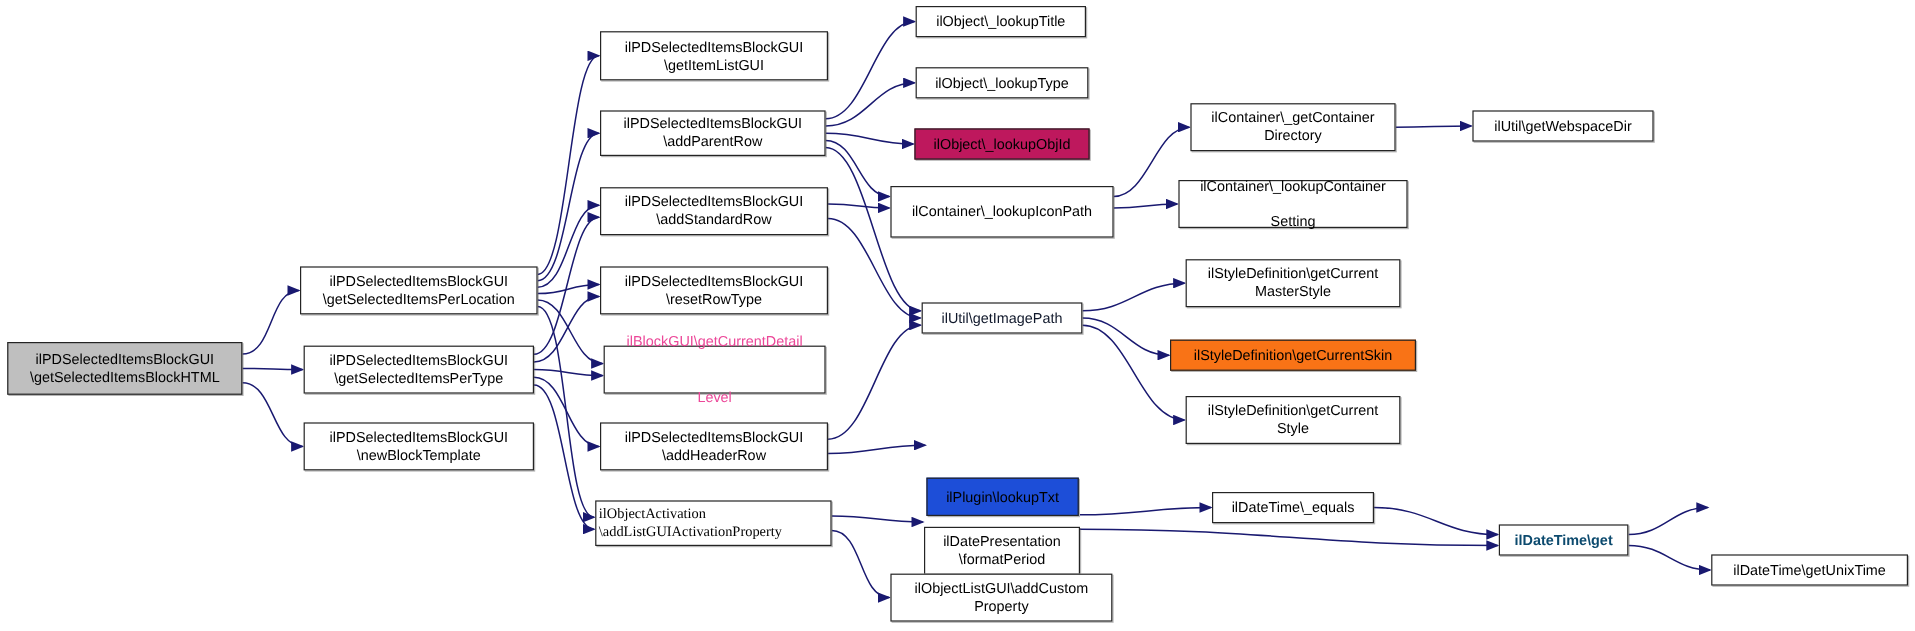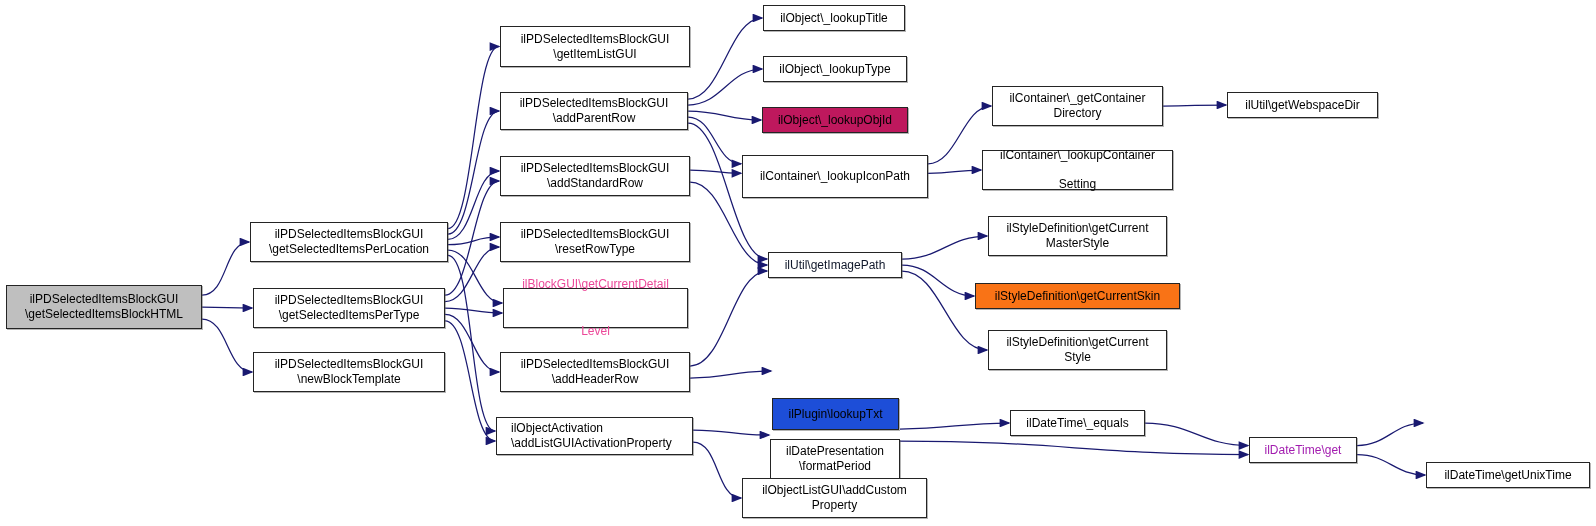--- a/index.html
+++ b/index.html
@@ -9,21 +9,21 @@
     background:#ffffff;
   }
   #edge-layer{position:absolute;left:0;top:0;}
   .node{
     position:absolute;box-sizing:border-box;
     background:#ffffff;border:1px solid #242424;
     box-shadow:1px 1px 0 rgba(90,90,90,.45);
     display:flex;flex-direction:column;justify-content:center;align-items:center;
     text-align:center;font-size:12px;line-height:15px;color:#000;cursor:pointer;
   }
-  .node.left{align-items:flex-start;text-align:right;padding-left:14px;}
+  .node.left{align-items:flex-start;text-align:right;padding-left:2px;font-family:Liberation Serif, serif;}
   .ln{white-space:nowrap;}
   .edge{fill:none;stroke-width:1.25px;}
 </style>
 </head>
 <body>
 
 <div id="canvas">
   <svg id="edge-layer" width="1596" height="526">
     <defs>
       <marker id="arrow" viewBox="0 0 10 8" refX="8.6" refY="4" markerWidth="9" markerHeight="7" orient="auto">
@@ -155,19 +155,19 @@
       <span class="ln">ilDatePresentation</span>
       <span class="ln">\formatPeriod</span>
     </div>
     <div class="node" style="left: 742px; top: 478px; width: 185px; height: 40px; background: rgb(255, 255, 255); border-color: rgb(36, 36, 36); color: rgb(0, 0, 0);">
       <span class="ln">ilObjectListGUI\addCustom</span>
       <span class="ln">Property</span>
     </div>
     <div class="node" style="left: 1010px; top: 410px; width: 135px; height: 26px; background: rgb(255, 255, 255); border-color: rgb(36, 36, 36); color: rgb(0, 0, 0);">
       <span class="ln">ilDateTime\_equals</span>
     </div>
-    <div class="node" style="left: 1249px; top: 437px; width: 108px; height: 26px; background: rgb(255, 255, 255); border-color: rgb(36, 36, 36); color: #a21caf;">
+    <div class="node" style="left: 1249px; top: 437px; width: 108px; height: 26px; background: rgb(255, 255, 255); border-color: rgb(36, 36, 36); color: #0c4a6e; font-weight: bold;">
       <span class="ln">ilDateTime\get</span>
     </div>
     <div class="node" style="left: 1426px; top: 462px; width: 164px; height: 26px; background: rgb(255, 255, 255); border-color: rgb(36, 36, 36); color: rgb(0, 0, 0);">
       <span class="ln">ilDateTime\getUnixTime</span>
     </div>
   </div>
 
 </body></html>

